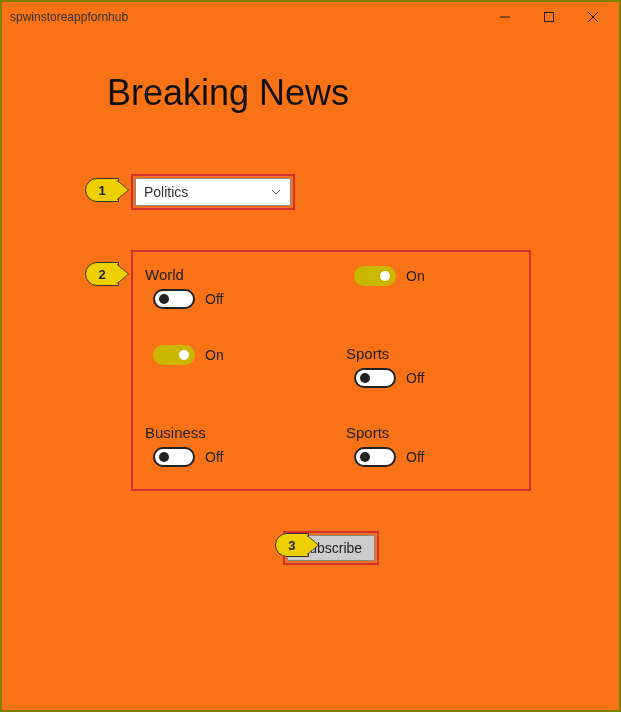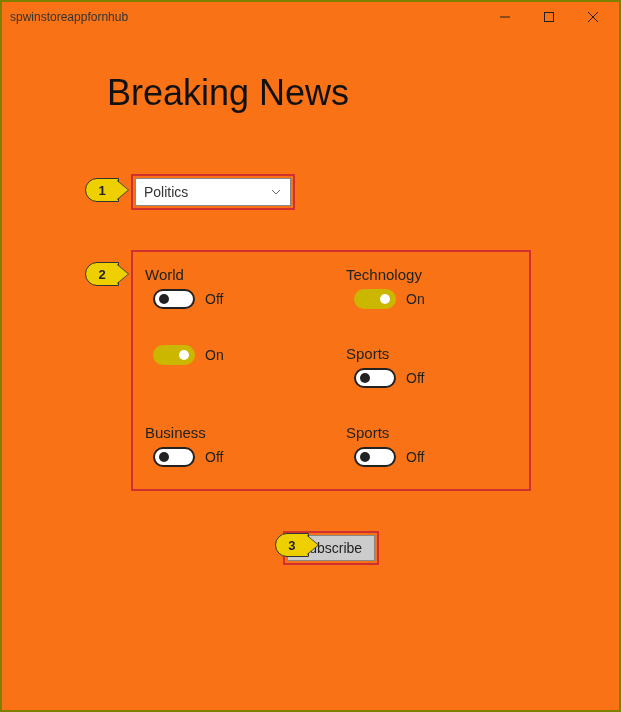--- a/index.html
+++ b/index.html
@@ -250,21 +250,20 @@
             <div class="toggle-item">
               <div class="toggle-label">World</div>
               <div class="toggle-control">
                 <div class="switch">
                   <div class="knob"></div>
                 </div>
                 <div class="state-text">Off</div>
               </div>
             </div>
             <div class="toggle-item">
-              <div class="toggle-label">Technology</div>
               <div class="toggle-control">
                 <div class="switch on">
                   <div class="knob"></div>
                 </div>
                 <div class="state-text">On</div>
               </div>
             </div>
             <div class="toggle-item">
               <div class="toggle-control">
                 <div class="switch on">

